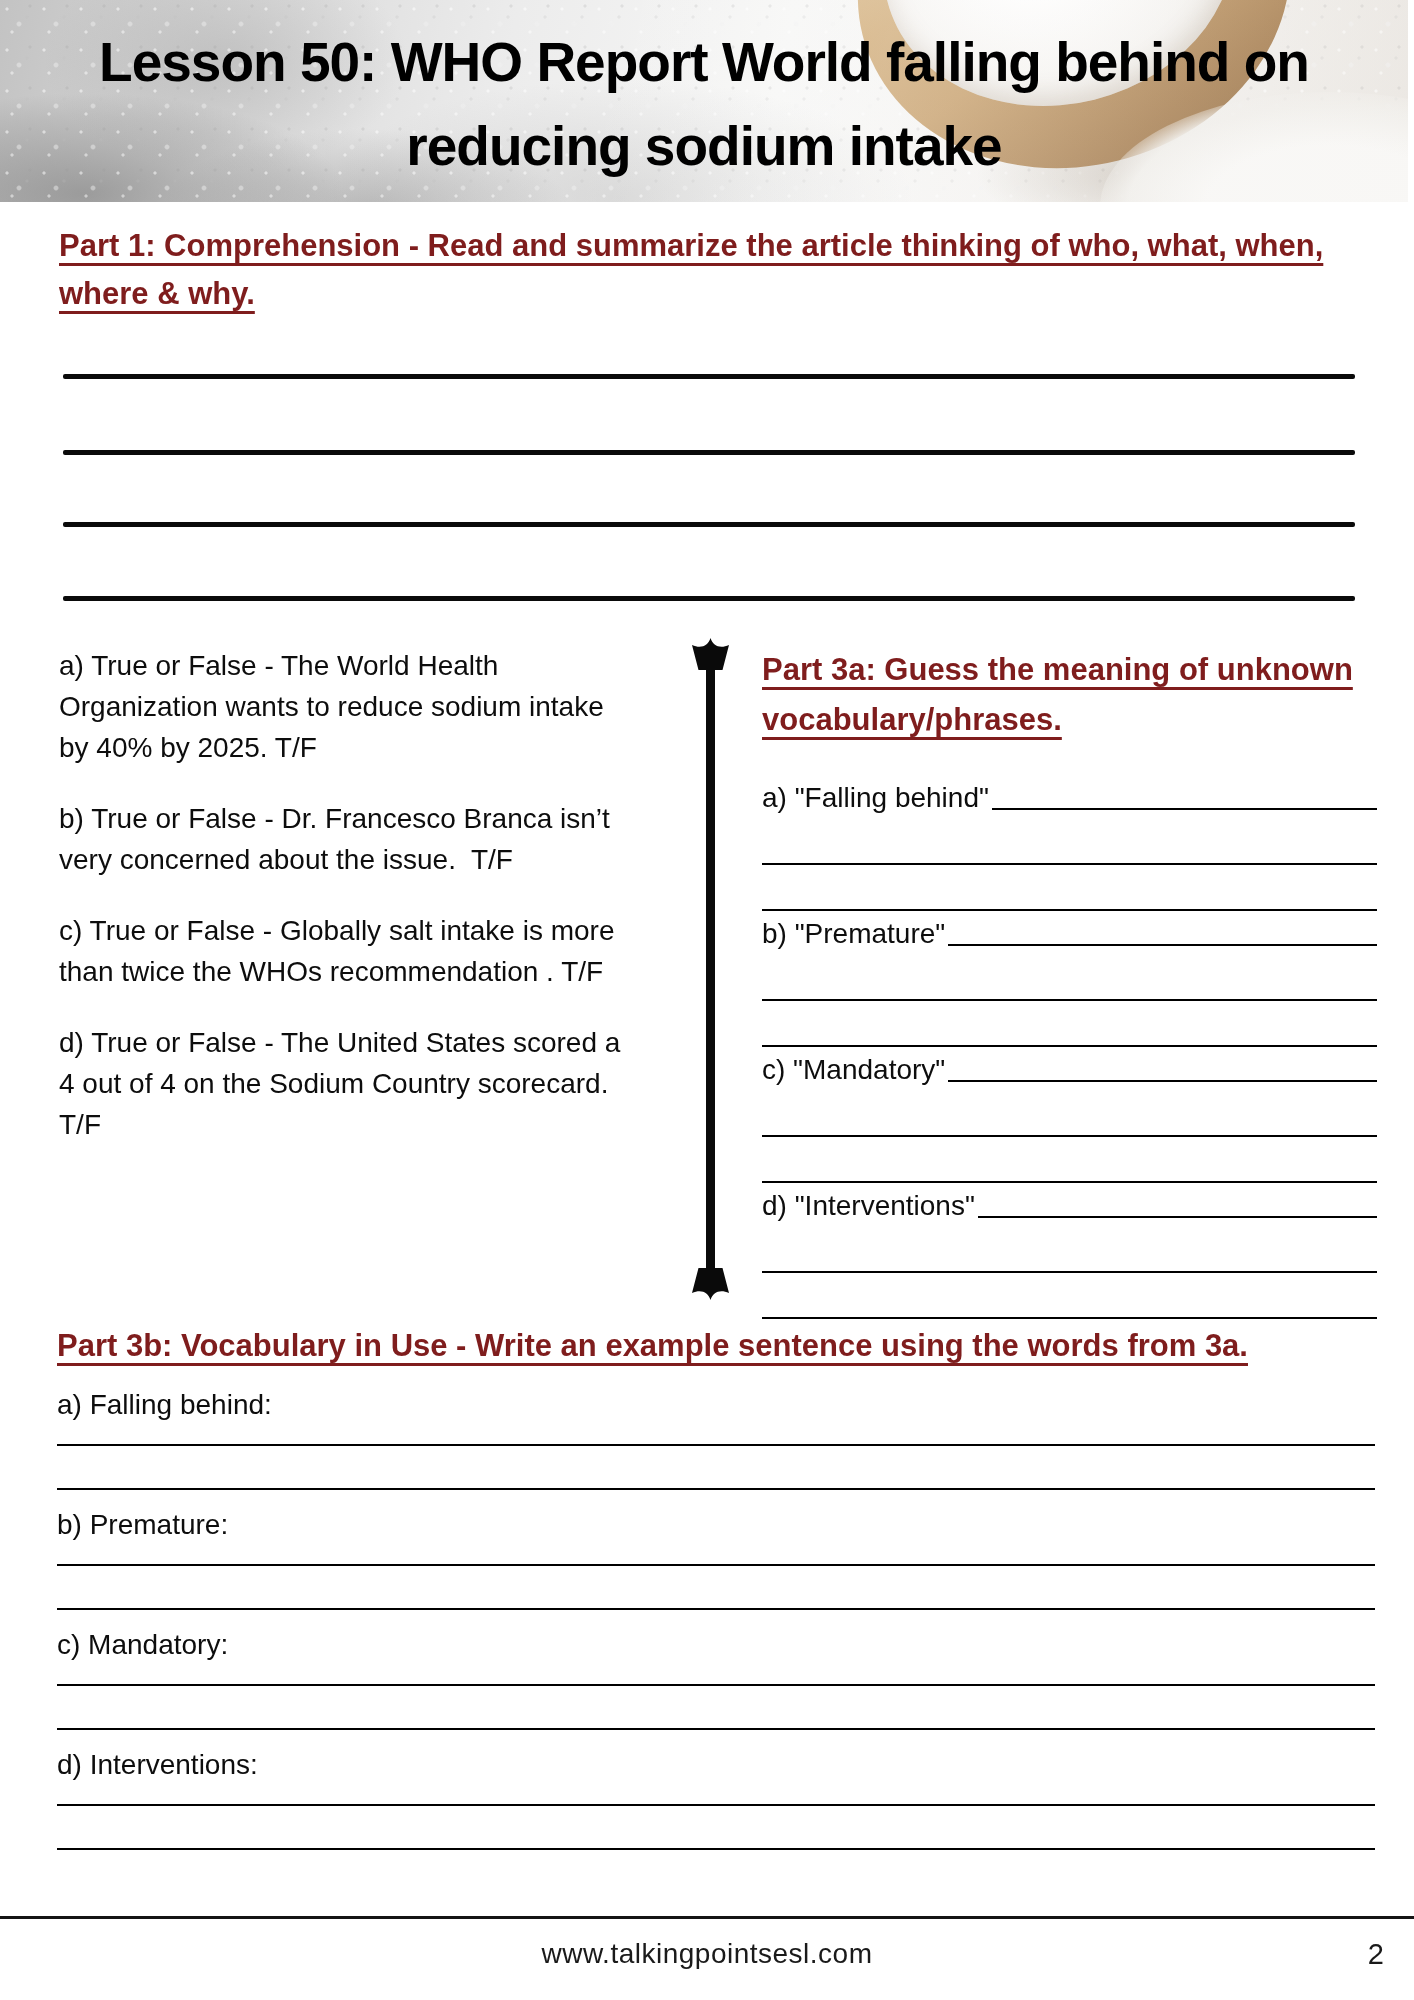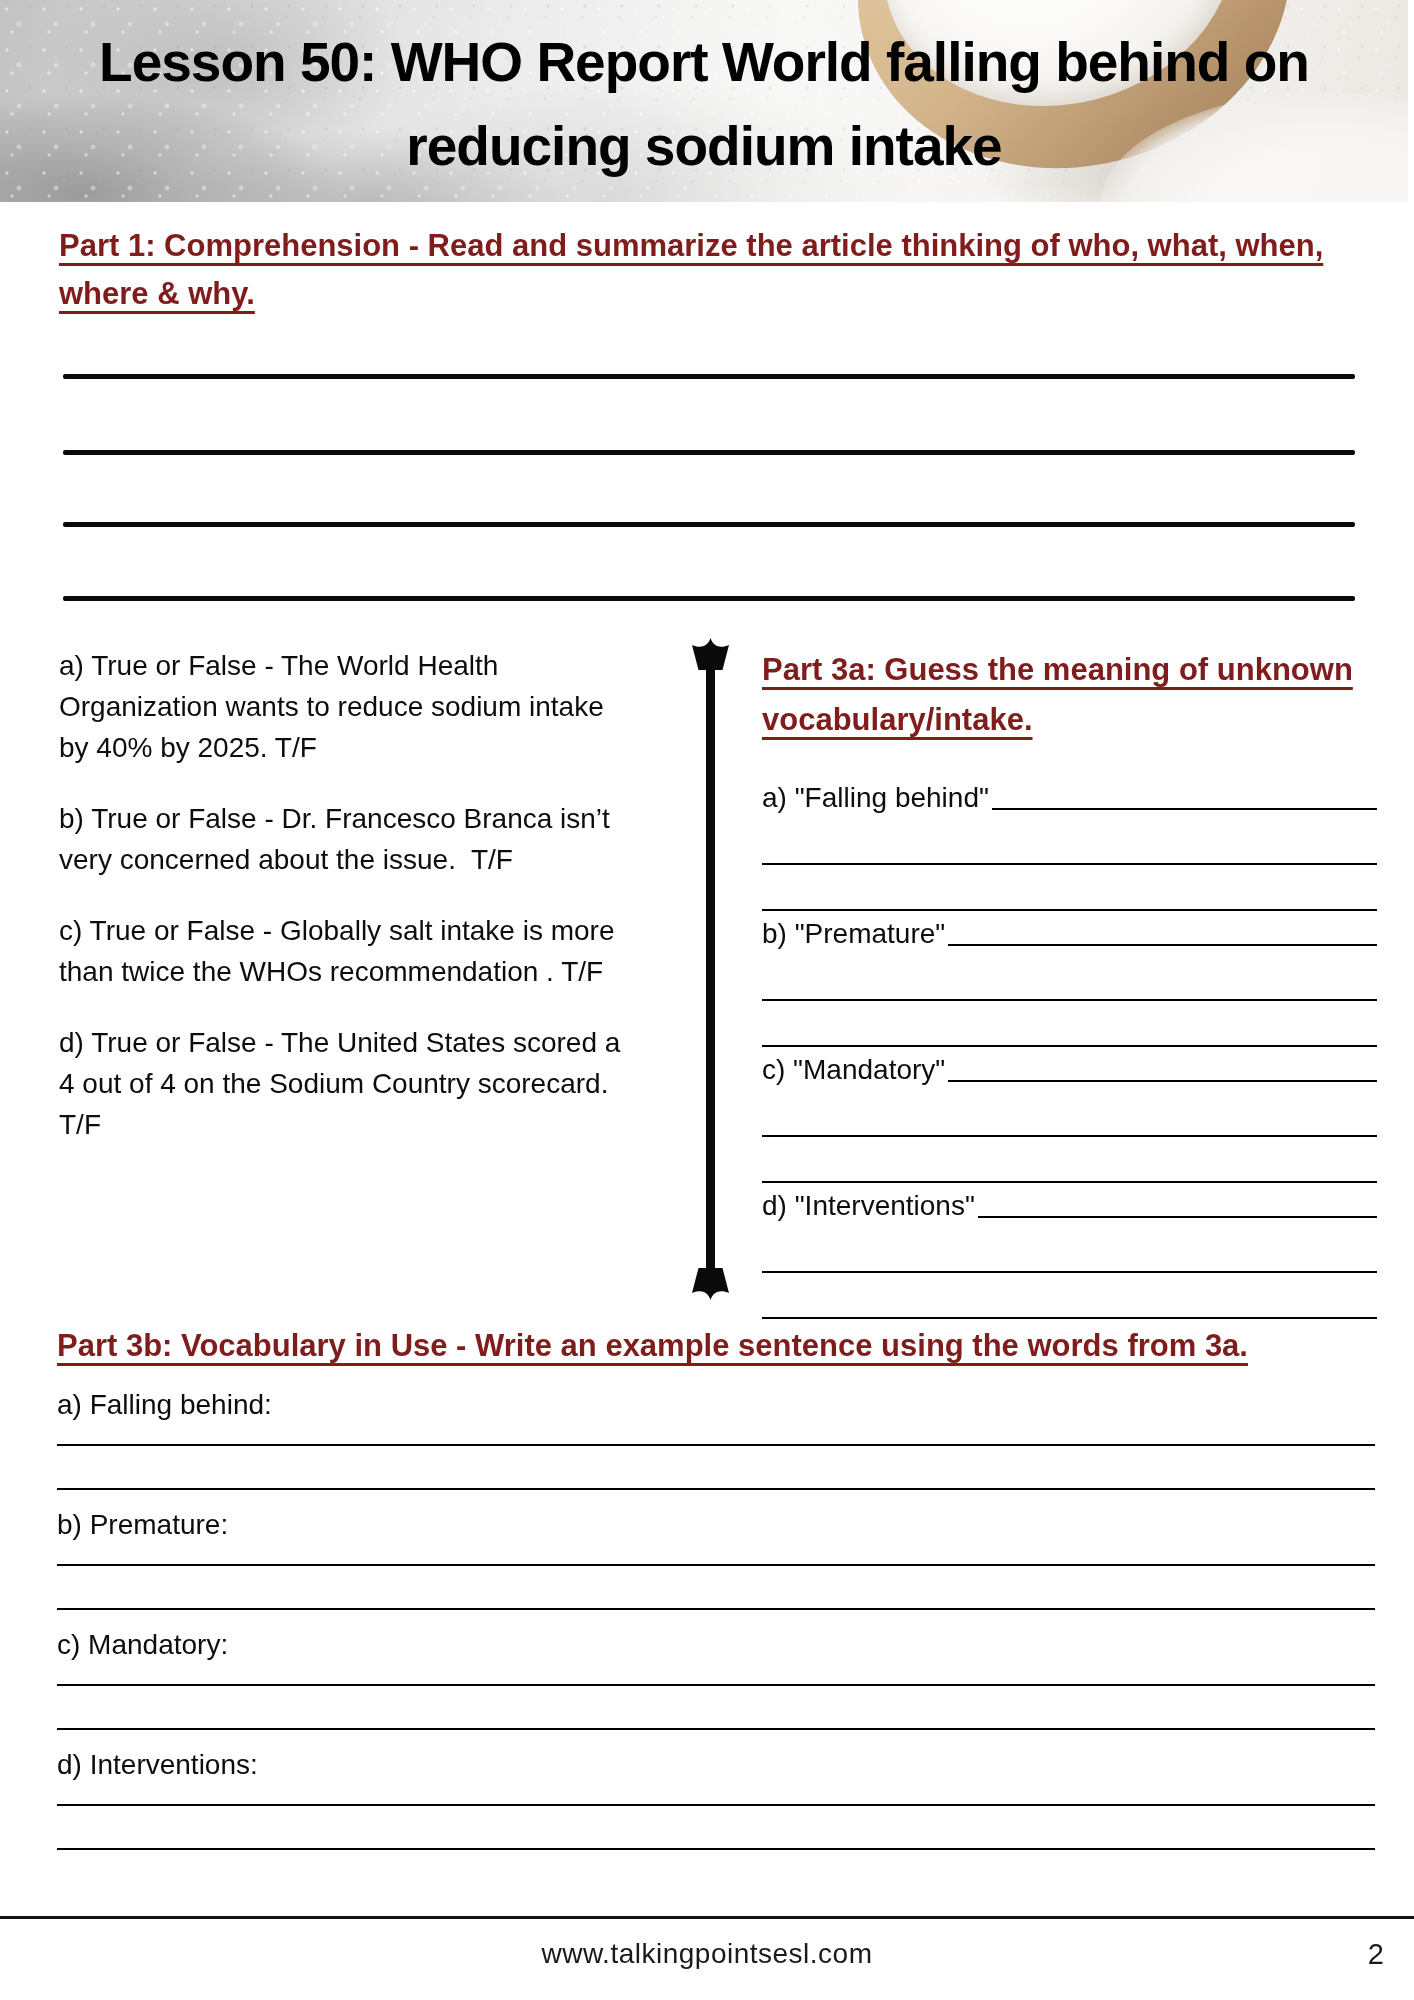--- a/index.html
+++ b/index.html
@@ -147,21 +147,21 @@
       </svg>
       <div class="divider-bar"></div>
       <svg class="ornament" width="39" height="33" viewBox="0 0 39 33" style="transform:rotate(180deg)">
         <path d="M19.5 0 C22 8 29 11 38 7 L31.5 32 L7.5 32 L1 7 C10 11 17 8 19.5 0 Z" fill="#0a0a0a"></path>
       </svg>
     </div>
 
     <div class="right-col">
       <h3 class="col-hd hd">
         <span class="hd-line">Part 3a: Guess the meaning of unknown</span>
-        <span class="hd-line">vocabulary/intake.</span>
+        <span class="hd-line">vocabulary/phrases.</span>
       </h3>
 
       <div>
         <div class="v3a-labelrow">
           <span>a) "Falling behind" </span>
           <span class="v3a-fill"></span>
         </div>
         <div class="v3a-line"></div>
         <div class="v3a-line"></div>
       </div>

